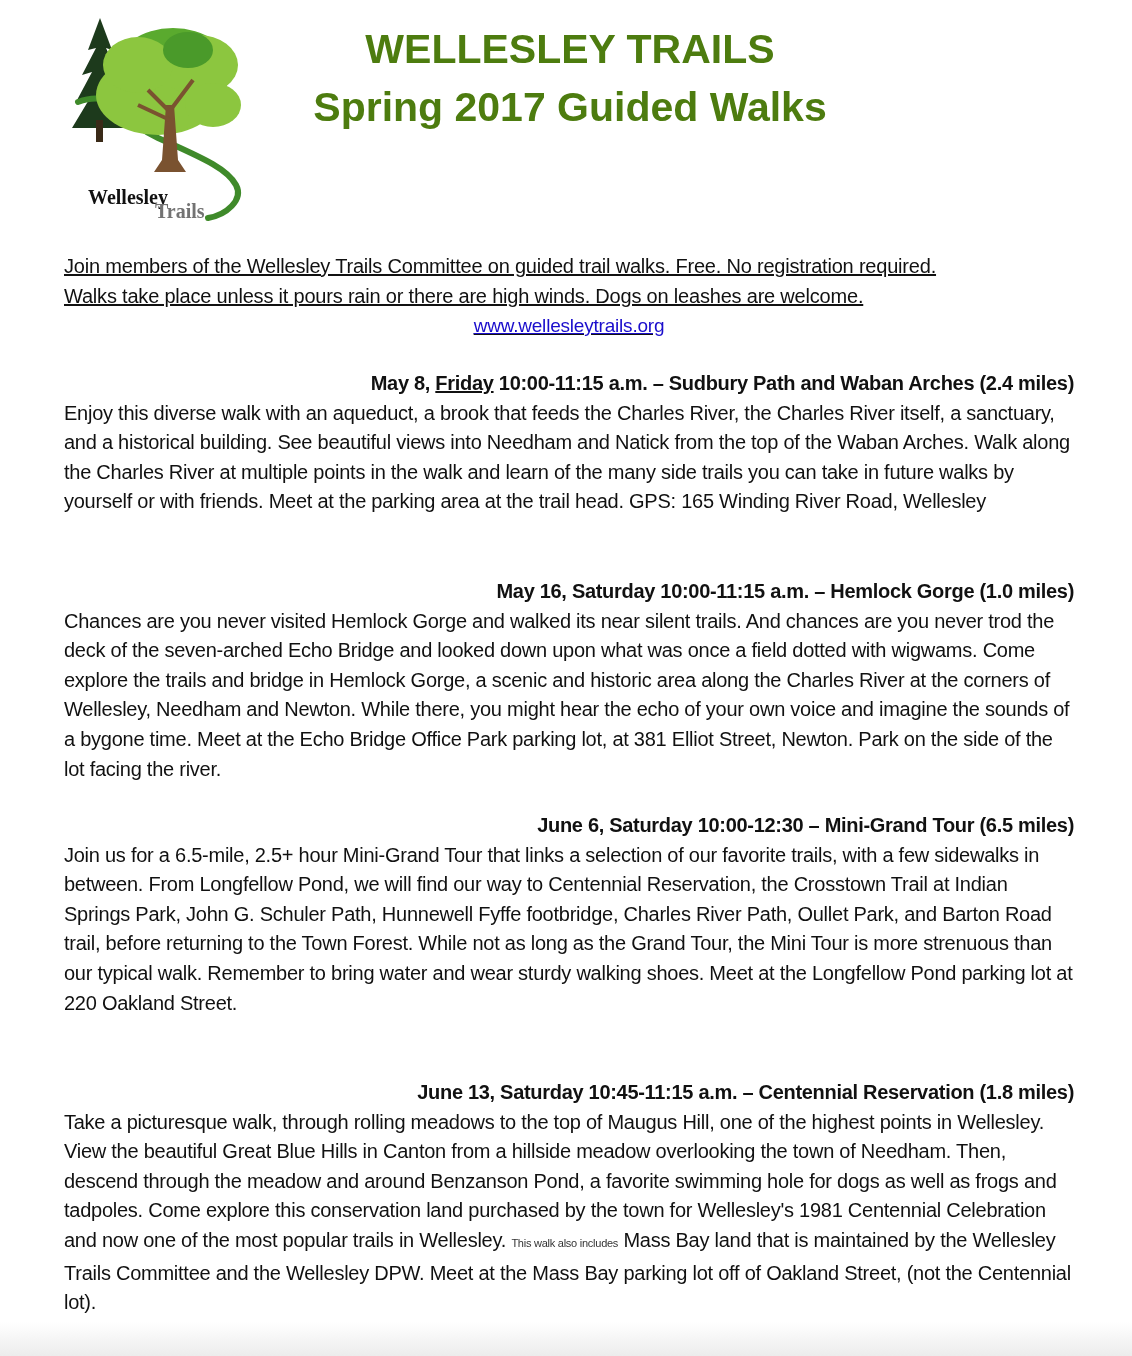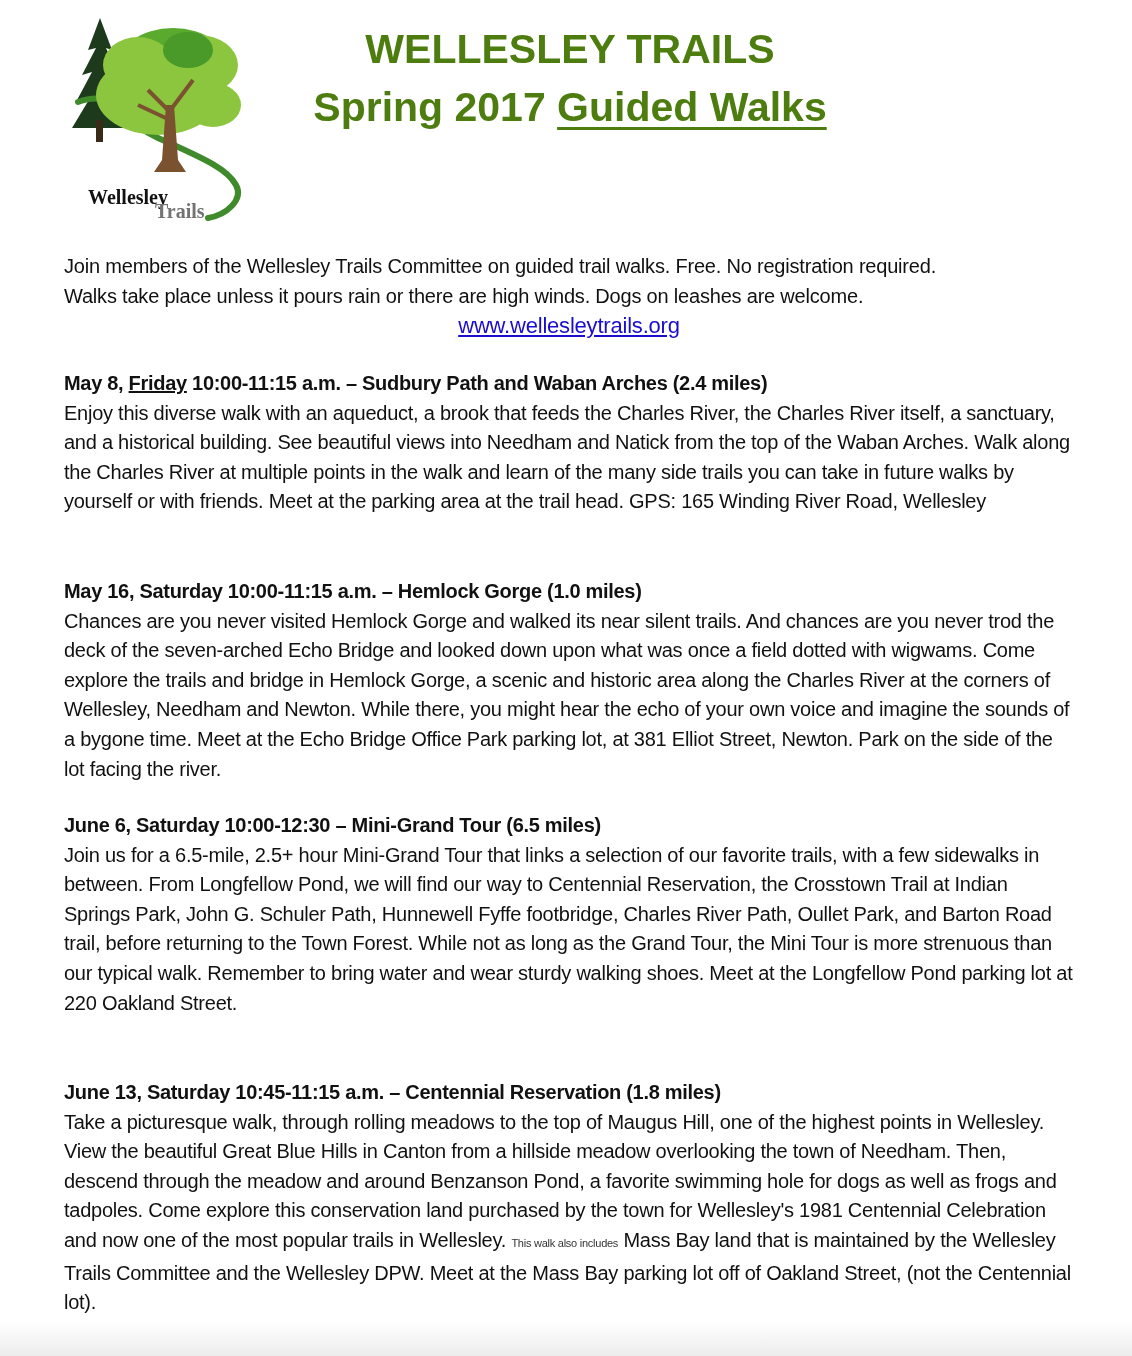--- a/index.html
+++ b/index.html
@@ -35,42 +35,43 @@
     .title {
       position: absolute;
       left: 280px; top: 20px;
       width: 580px;
       text-align: center;
       font-weight: bold;
       font-size: 41px;
       line-height: 58px;
       color: #4d7c0f;
     }
-    .title .u { text-decoration: underline; text-decoration-thickness: 3px; text-underline-offset: 6px; }
+    .title .u { text-decoration-thickness: 3px; text-underline-offset: 6px; }
     .intro {
       position: absolute;
       left: 64px; top: 252px;
       width: 1010px;
       font-size: 20px;
       line-height: 29.5px;
       letter-spacing: -0.2px;
+      text-decoration: underline;
     }
     .intro .center { text-align: center; }
-    .intro a { color: #1a0dcc; text-decoration: underline; font-size: 22px; }
+    .intro a { color: #1a0dcc; text-decoration: underline; font-size: 19px; }
     .walk {
       position: absolute;
       left: 64px;
       width: 1010px;
       font-size: 20px;
       line-height: 29.6px;
       letter-spacing: -0.25px;
       font-stretch: condensed;
     }
     .walk .head {
-      text-align: left;
+      text-align: right;
       font-weight: bold;
       letter-spacing: -0.3px;
     }
     .walk .head .u { text-decoration: underline; }
     .walk p { margin: 0; }
     .small { font-size: 11px; color: #333; }
     .fade {
       position: absolute; left: 0; bottom: 0;
       width: 1132px; height: 34px;
       background: linear-gradient(to bottom, rgba(255,255,255,0), #ececec);

